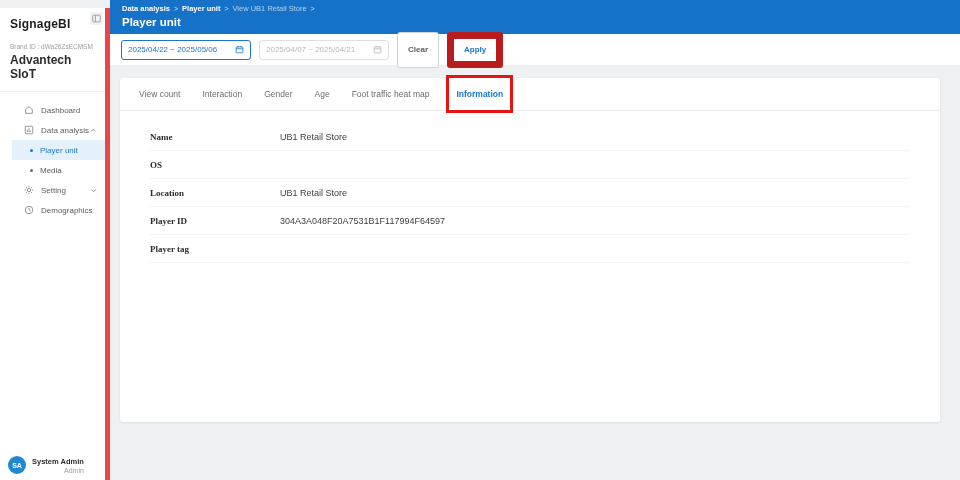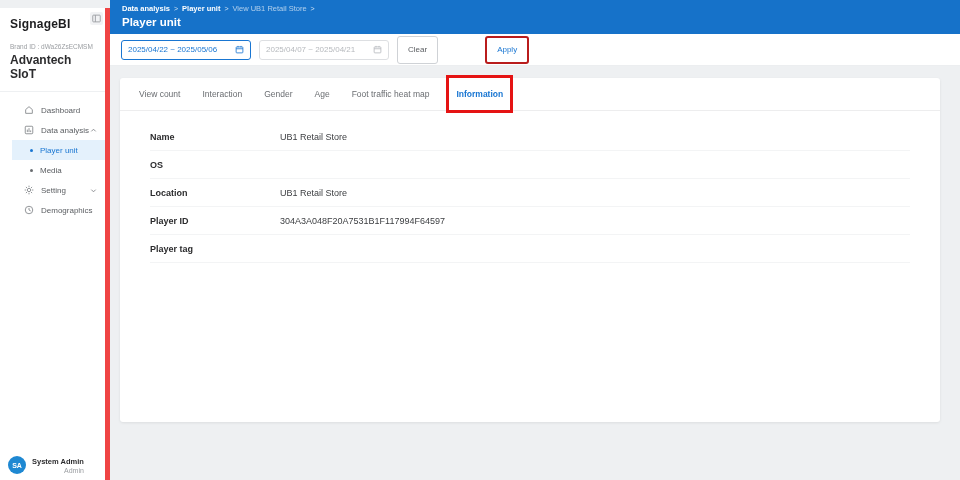--- a/index.html
+++ b/index.html
@@ -66,43 +66,43 @@
     background:#ffffff; display:flex; align-items:center; padding-left:11px; gap:8px;
     border-bottom:1px solid #eceef0;
   }
   .date-input {
     display:flex; align-items:center; justify-content:space-between;
     width:130px; height:20px; border:1px solid #1976d2; border-radius:3px;
     font-size:8px; color:#1976d2; padding:0 6px; background:#fff; cursor:pointer;
   }
   .date-input.disabled { border-color:#dddfe2; color:#b6b9bd; cursor:default; }
   .btn {
-    height:28px; padding:0 10px; border-radius:3px; background:#fff;
-    font-size:8px; display:flex; align-items:center; cursor:pointer;
+    height:36px; padding:0 10px; border-radius:3px; background:#fff;
+    font-size:8px; display:flex; align-items:center; cursor:pointer;font-weight:bold;
   }
   .btn.clear { border:1px solid #cfd2d6; color:#5a5d61; }
-  .btn.apply { border:2px solid #b91c1c; color:#1976d2;margin-left:39px; }
+  .btn.apply { border:7px solid #b91c1c; color:#1976d2; }
 
   
   .card {
     position:absolute; left:120px; top:78px; width:820px; height:344px;
     background:#ffffff; border-radius:3px; box-shadow:0 1px 3px rgba(0,0,0,0.08);
   }
   .tabs { display:flex; align-items:center; height:33px; border-bottom:1px solid #ededee; padding-left:8px; }
   .tab { font-size:8.5px; color:#6a6d71; padding:0 11px; line-height:27px; cursor:pointer; white-space:nowrap; }
   .tab.active { color:#1976d2; font-weight:bold; }
   .annotation-box {
     border:3px solid #e51313; padding:16px 7px; margin-left:6px;
     display:flex; align-items:center; height:23px;
   }
   .annotation-box .tab { padding:0; line-height:normal; }
 
   .info-rows { margin:12px 30px 0 30px; }
   .info-row { display:flex; align-items:center; height:28px; border-bottom:1px solid #f3f4f5; }
-  .info-label { width:130px; font-size:9px; font-weight:bold; color:#2c2c2e; }
+  .info-label { width:130px; font-size:9px; font-weight:bold; color:#2c2c2e;font-family:Liberation Serif, serif; }
   .info-value { font-size:9px; color:#3c3e41; }
 
   .icon-svg { display:block; }
 </style>
 </head>
 <body>
 
 <div class="sidebar">
   <div class="logo">SignageBI</div>
   <div class="collapse-btn">

